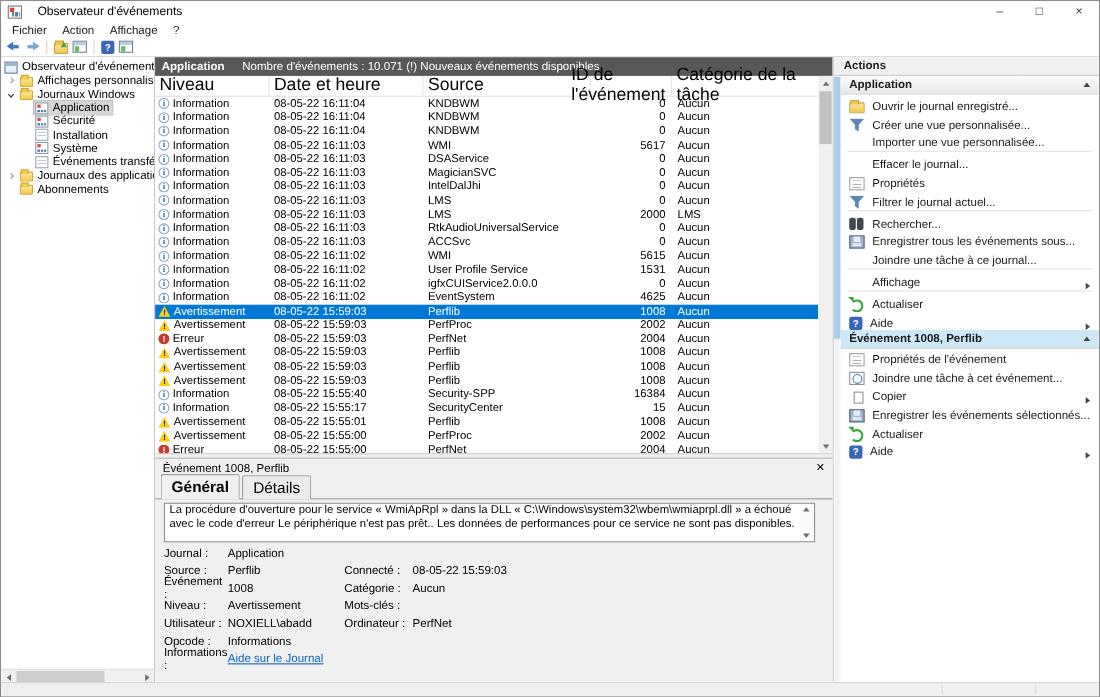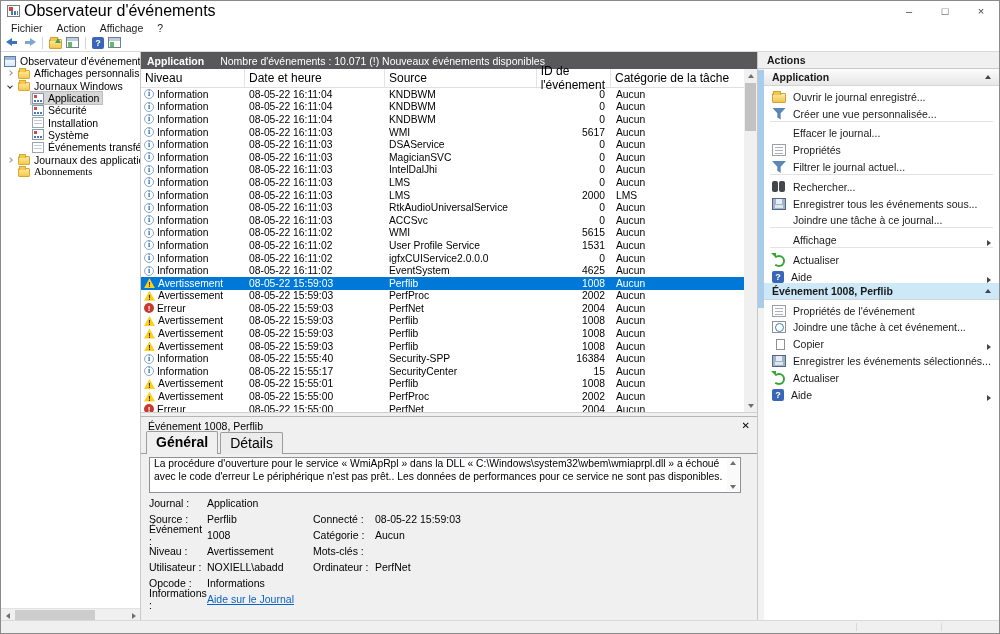--- a/index.html
+++ b/index.html
@@ -6,21 +6,21 @@
   html,body{width:1000px;height:634px;overflow:hidden;background:#fff;
     font-family:"Liberation Sans","DejaVu Sans",sans-serif;}
   .window{position:relative;width:1000px;height:634px;background:#fff;border:1px solid #8a8a8a;overflow:hidden}
 
   
   .titlebar{height:20px;display:flex;align-items:center;padding-left:6px;background:#fff}
   .app-icon{width:13px;height:12px;position:relative;border:1px solid #7a7a7a;background:#fff;flex:none}
   .app-icon::before{content:"";position:absolute;left:1px;top:1px;width:4px;height:4px;background:#d04540}
   .app-icon::after{content:"";position:absolute;right:1px;bottom:1px;width:7px;height:4px;
     background:repeating-linear-gradient(90deg,#4a78b0 0 2px,#fff 2px 3px)}
-  .win-title{margin-left:4px;font-size:16px;color:#000}
+  .win-title{margin-left:14px;font-size:11px;color:#000}
   .win-controls{margin-left:auto;display:flex;height:100%}
   .win-btn{width:36px;display:flex;align-items:center;justify-content:center;font-size:11px;color:#404040;cursor:default}
 
   
   .menubar{height:13px;display:flex;align-items:center;padding-left:3px;font-size:10.5px;color:#1a1a1a}
   .menu-item{padding:0 7px}
   .toolbar{height:18px;display:flex;align-items:center;padding-left:5px;border-bottom:1px solid #d9d9d9;gap:4px}
   .tsep{width:1px;height:12px;background:#d2d2d2;margin:0 2px}
   .tbicon{position:relative;flex:none}
   .arrow{width:13px;height:11px}
@@ -67,21 +67,21 @@
   .hs-btn{position:absolute;top:0;width:13px;height:13px;display:flex;align-items:center;justify-content:center}
   .tri-l{border-top:3px solid transparent;border-bottom:3px solid transparent;border-right:4px solid #6f6f6f}
   .tri-r{border-top:3px solid transparent;border-bottom:3px solid transparent;border-left:4px solid #6f6f6f}
   .tri-u{border-left:3px solid transparent;border-right:3px solid transparent;border-bottom:4px solid #6f6f6f}
   .tri-d{border-left:3px solid transparent;border-right:3px solid transparent;border-top:4px solid #6f6f6f}
 
   
   .center{width:616px;display:flex;flex-direction:column;position:relative;background:#fff;flex:none}
   .log-header{height:17px;background:#58585b;color:#fff;display:flex;align-items:center;padding-left:6px;font-size:10.5px;gap:16px;flex:none}
   .log-name{font-weight:bold}
-  .table-header{height:19px;display:flex;border-bottom:1px solid #e0e0e0;font-size:12px;align-items:stretch;margin-right:13px;flex:none}
+  .table-header{height:19px;display:flex;border-bottom:1px solid #e0e0e0;font-size:16px;align-items:stretch;margin-right:13px;flex:none}
   .th{padding-left:4px;border-right:1px solid #e4e4e4;display:flex;align-items:center}
   .th0{width:104px}.th1{width:140px}.th2{width:152px}
   .th3{width:74px;justify-content:flex-end;padding-right:5px}
   .th4{flex:1;border-right:none}
   .rows{height:324px;overflow:hidden;margin-right:13px;flex:none}
   .ev-row{display:flex;height:12.6px;align-items:center;font-size:10.3px;color:#000}
   .ev-row.selected{background:#0078d7;color:#fff}
   .c-level{width:104px;display:flex;align-items:center;padding-left:2px;overflow:hidden}
   .c-date{width:140px;padding-left:4px}
   .c-source{width:152px;padding-left:4px;overflow:hidden;white-space:nowrap}
@@ -249,21 +249,21 @@
           </div>
           <div class="tree-row" style="padding-left: 2px;">
             <span class="expander">
               <i class="chev"></i>
             </span>
             <span class="rowbox">
               <span class="ticon t-folder"></span>
               <span class="tlabel">Journaux des applications et</span>
             </span>
           </div>
-          <div class="tree-row" style="padding-left: 2px; font-family: Liberation Serif, serif;">
+          <div class="tree-row" style="padding-left: 2px;">
             <span class="expander"></span>
             <span class="rowbox">
               <span class="ticon t-folder"></span>
               <span class="tlabel">Abonnements</span>
             </span>
           </div>
         </div>
       <div class="hscroll">
         <span class="hs-btn" style="left:0">
             <i class="tri-l"></i>
@@ -622,20 +622,24 @@
             <span class="sec-arrow"></span>
           </div>
           <div class="a-item">
             <span class="aicon ai-open-folder"></span>
             <span>Ouvrir le journal enregistré...</span>
           </div>
           <div class="a-item">
             <span class="aicon ai-filter"></span>
             <span>Créer une vue personnalisée...</span>
           </div>
+          <div class="a-item">
+            <span class="aicon"></span>
+            <span>Importer une vue personnalisée...</span>
+          </div>
           <div class="a-sep"></div>
           <div class="a-item">
             <span class="aicon"></span>
             <span>Effacer le journal...</span>
           </div>
           <div class="a-item">
             <span class="aicon ai-properties"></span>
             <span>Propriétés</span>
           </div>
           <div class="a-item">

